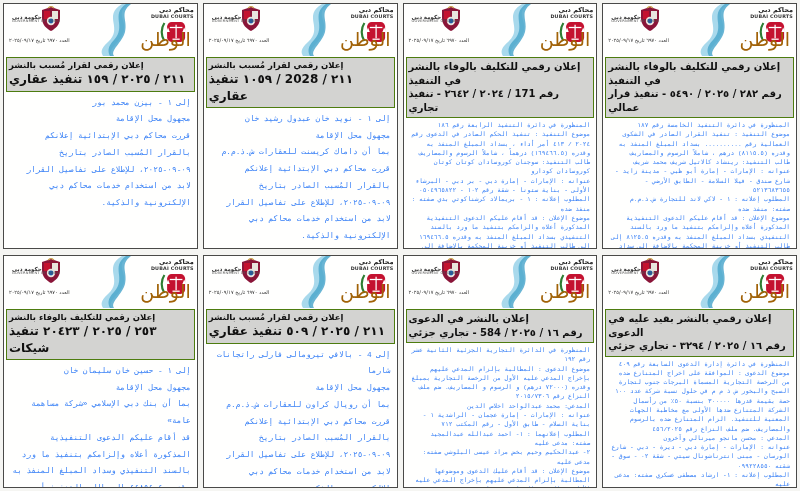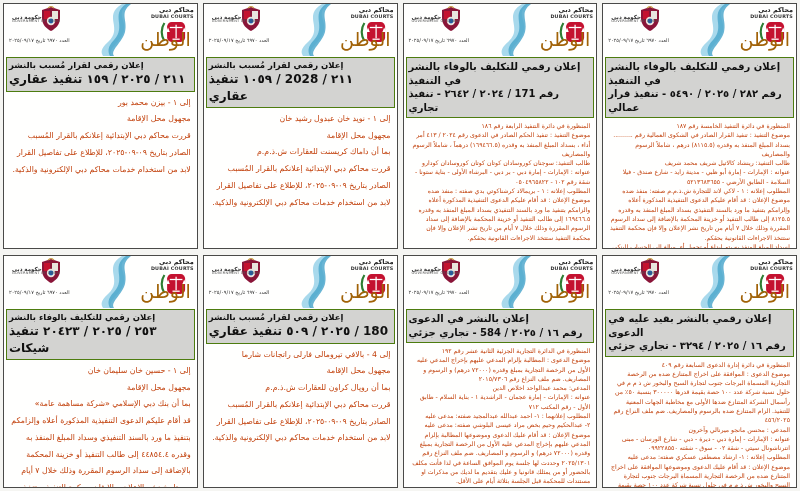--- a/index.html
+++ b/index.html
@@ -46,21 +46,21 @@
     margin:1px 2px 0 2px;
     background:#d3d3d1;
     border:1px solid #4d7c0f;
     text-align:left;
     direction:rtl;
     padding:2px 2px 3px 2px;
   }
   .tbar .t1{font-size:8.5px;font-weight:bold;color:#101010;line-height:1.35;}
   .tbar .t2{font-size:12px;font-weight:bold;color:#101010;line-height:1.35;}
   
-  .bd{flex:1 1 auto;direction:rtl;text-align:right;padding:3px 6px 2px 5px;color:#c2410c;overflow:hidden;}
+  .bd{flex:1 1 auto;direction:rtl;text-align:right;padding:3px 6px 2px 5px;color:#3b82f6;overflow:hidden;font-family:Liberation Mono, monospace;}
   .bd p{margin:0;}
   .sparse .bd p{font-size:7.8px;line-height:2.15;}
   .dense  .bd p{font-size:6.2px;line-height:1.5;}
   .bd p.ltr{direction:ltr;text-align:center;font-size:5.8px;letter-spacing:.2px;}
   .dense .tbar .t1,.dense .tbar .t2{font-size:10px;}
 </style>
 </head>
 <body>
 
 <div class="grid">
@@ -378,21 +378,21 @@
           <circle cx="13" cy="15" r="4.2" fill="#e8e4de"></circle>
           <circle cx="13" cy="15" r="2.4" fill="#1f5fa8"></circle>
           <path d="M10 2 L13 0 L16 2" stroke="#c9a24b" stroke-width="1.2" fill="none"></path>
         </svg>
       </div>
       <div class="issue">العدد ٦٩٧٠ تاريخ ٢٠٢٥/٠٩/١٧</div>
       <div class="masthead">الوطن</div>
     </div>
     <div class="tbar">
       <div class="t1">إعلان رقمي لقرار مُسبب بالنشر</div>
-      <div class="t2">180 / ٢٠٢٥ / ٥٠٩ تنفيذ عقاري</div>
+      <div class="t2">٢١١ / ٢٠٢٥ / ٥٠٩ تنفيذ عقاري</div>
     </div>
     <div class="bd">
         <p>إلى 4 - بالافي تيرومالى فارلى راتجانات شارما</p>
         <p>مجهول محل الإقامة</p>
         <p>بما أن رويال كراون للعقارات ش.ذ.م.م</p>
         <p>قررت محاكم دبي الإبتدائية إعلانكم بالقرار المُسبب الصادر بتاريخ ٠٩-٠٩-٢٠٢٥، للإطلاع على تفاصيل القرار لابد من استخدام خدمات محاكم دبي الإلكترونية والذكية.</p>
       </div>
   </div>
 
   <div class="card dense">

